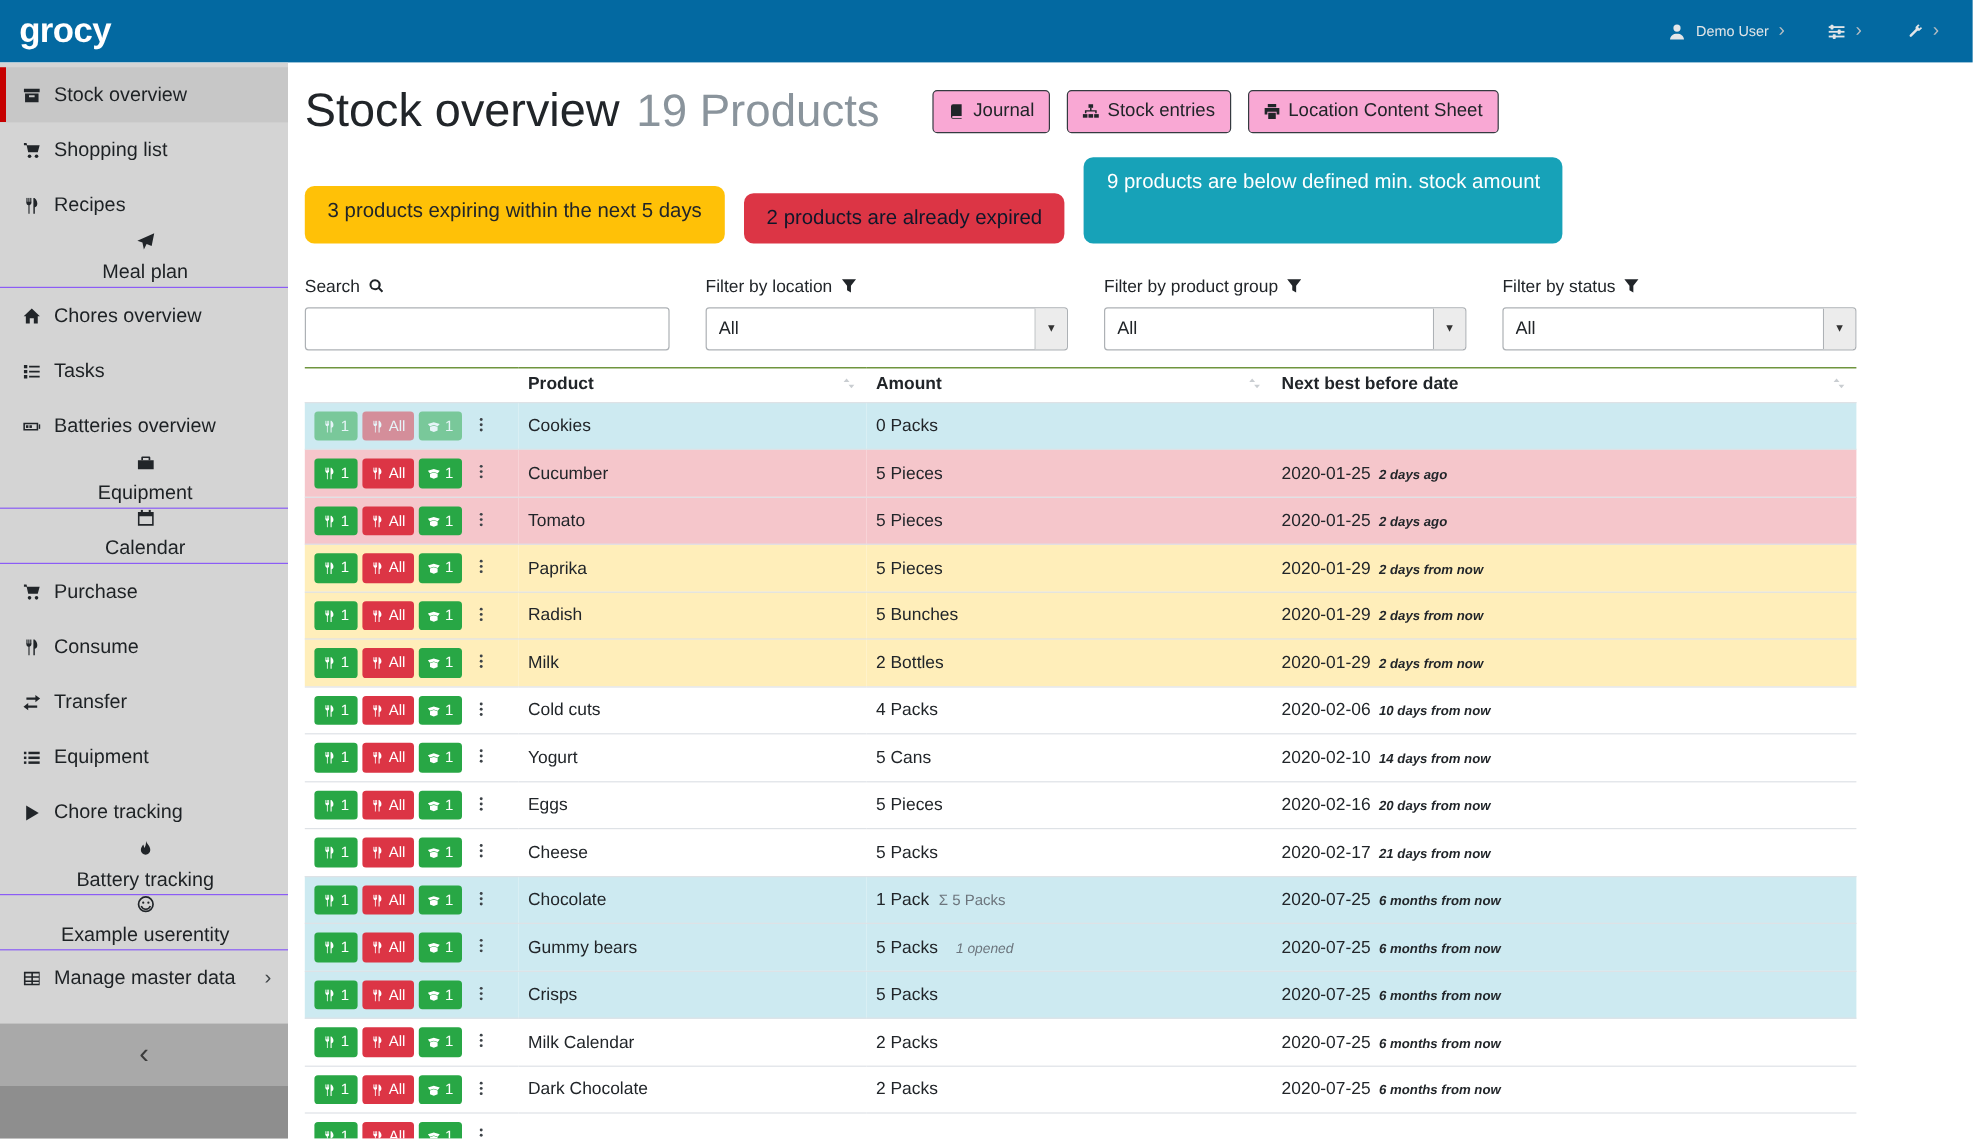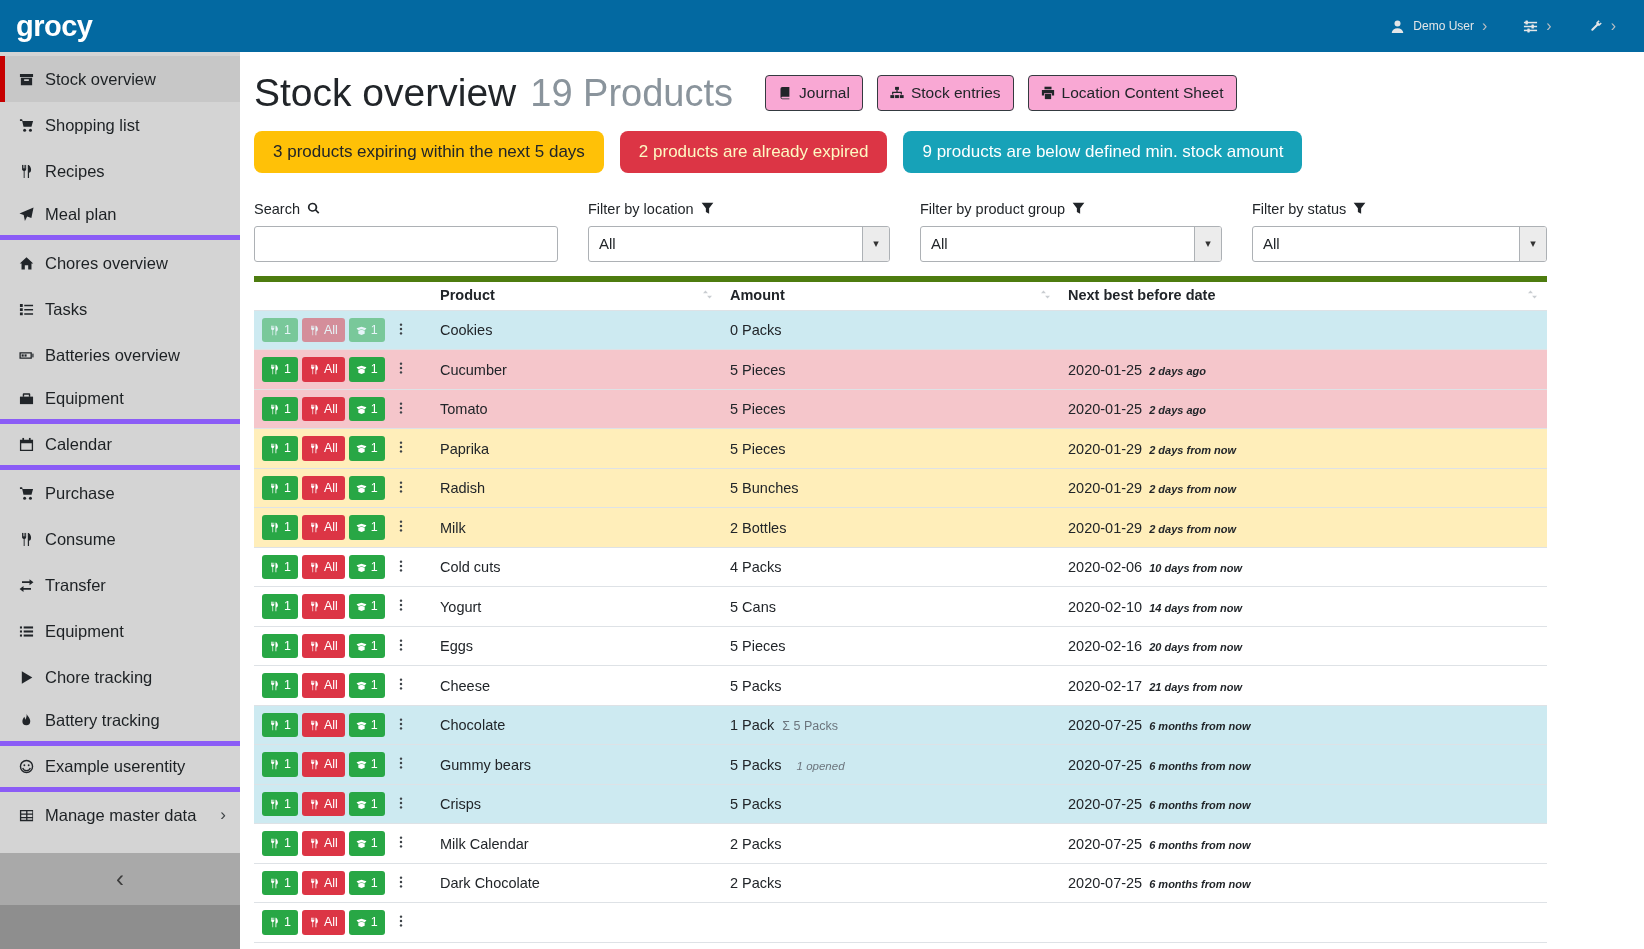--- a/index.html
+++ b/index.html
@@ -32,33 +32,33 @@
   
   .sidebar { width:240px; flex-shrink:0; background:#d4d4d4; display:flex; flex-direction:column; }
   #sidebar-list { padding-top:4px; }
   .sidebar-item {
     display:flex; align-items:center; gap:9px;
     height:46px; padding:0 14px 0 16px;
     font-size:16.5px; cursor:pointer; color:#1d2124;
   }
   .sidebar-item .sb-icon { font-size:15px; width:20px; justify-content:center; color:#212529; }
   .sidebar-item.active { background:#c7c7c7; box-shadow:inset 5px 0 0 #c60000; }
-  .sidebar-item.divider-after { border-bottom:5px solid #8b5cf6; }
+  .sidebar-item.divider-after { border-bottom:1px solid #8b5cf6;flex-direction:column; }
   .sb-chev { margin-left:auto; font-size:17px; color:#3f4447; }
   .sb-chev::before { content:"›"; }
   .sidebar-footer { margin-top:auto; }
   .collapse-btn { height:52px; background:#a9a9a9; display:flex; align-items:center; justify-content:center; cursor:pointer; }
   .collapse-glyph::before { content:"‹"; font-size:24px; color:#3c3c3c; }
   .sidebar-bottom { height:44px; background:#8e8e8e; }
 
   
   .content { flex:1; padding:12px 0 0 14px; overflow:hidden; }
   .title-row { display:flex; align-items:center; gap:14px; margin-top:6px; }
   h1 { margin:0; font-size:39px; font-weight:500; line-height:1.2; }
-  .subtitle { font-size:38px; color:#8a949c; font-weight:400; margin-right:8px; }
+  .subtitle { font-size:38px; color:#8a949c; font-weight:400; margin-right:20px; }
   .toolbar { display:flex; gap:14px; margin-left:10px; }
   .btn-outline {
     display:inline-flex; align-items:center; gap:7px;
     border:1px solid #343a40; background:#f9a8d4; color:#212529;
     font-size:15.5px; padding:8px 12px; border-radius:4px; cursor:pointer;
   }
   .btn-outline .icon { font-size:14px; }
 
   .alerts { display:flex; gap:16px; margin-top:14px; }
   .pill { border-radius:8px; padding:11px 19px; font-size:17px; font-weight:500; cursor:pointer; }
@@ -79,21 +79,21 @@
     content:"▾"; position:absolute; top:0; right:0; width:26px; height:100%;
     display:flex; align-items:center; justify-content:center;
     background:#ececec; border-left:1px solid #adb1b5; border-radius:0 2px 2px 0;
     font-size:11px; color:#333; pointer-events:none;
   }
 
   
   table { border-collapse:collapse; table-layout:fixed; width:1293px; margin-top:14px; }
   thead th {
     font-size:14.5px; font-weight:700; text-align:left;
-    padding:5px 8px 7px; border-top:6px solid #4d7c0f; border-bottom:1px solid #dee2e6;
+    padding:5px 8px 7px; border-top:1px solid #4d7c0f; border-bottom:1px solid #dee2e6;
     cursor:pointer;
   }
   .th-inner { display:flex; align-items:center; justify-content:space-between; }
   .sort { font-size:13px; color:#c9cdd1; }
   .w-actions { width:178px; } .w-product { width:290px; } .w-amount { width:338px; }
   tbody td { padding:7px 8px; border-bottom:1px solid #dee2e6; font-size:14.5px; vertical-align:middle; }
   tr.row-info    { background:#cdeaf1; }
   tr.row-danger  { background:#f5c6cb; }
   tr.row-warning { background:#ffeeba; }
 
@@ -377,24 +377,24 @@
                 <path fill-rule="evenodd" d="M1 4.6h14v6.2h-2.6V8.2H3.6v2.6H1z"></path>
                 <path d="M4.4 9h7.2v6H4.4z"></path>
               </svg>
             </span>
     <span class="lbl">Location Content Sheet</span>
   </button>
         </div>
     </div>
 
     <div id="alerts" class="alerts">
-        <div class="pill" style="background: rgb(255, 193, 7); color: rgb(33, 37, 41);">
+        <div class="pill" style="background: rgb(255, 193, 7); color: rgb(33, 37, 41); margin-top: 24px;">
     <span class="lbl">3 products expiring within the next 5 days</span>
   </div>
-        <div class="pill" style="background: rgb(220, 53, 69); color: #fef9c3;">
+        <div class="pill" style="background: rgb(220, 53, 69); color: #0f172a; margin-top: 30px;">
     <span class="lbl">2 products are already expired</span>
   </div>
         <div class="pill" style="background: rgb(23, 162, 184); color: rgb(255, 255, 255);">
     <span class="lbl">9 products are below defined min. stock amount</span>
   </div>
       </div>
 
     <div class="filters">
       <div class="filter-group fg-1">
         <div class="filter-label">

